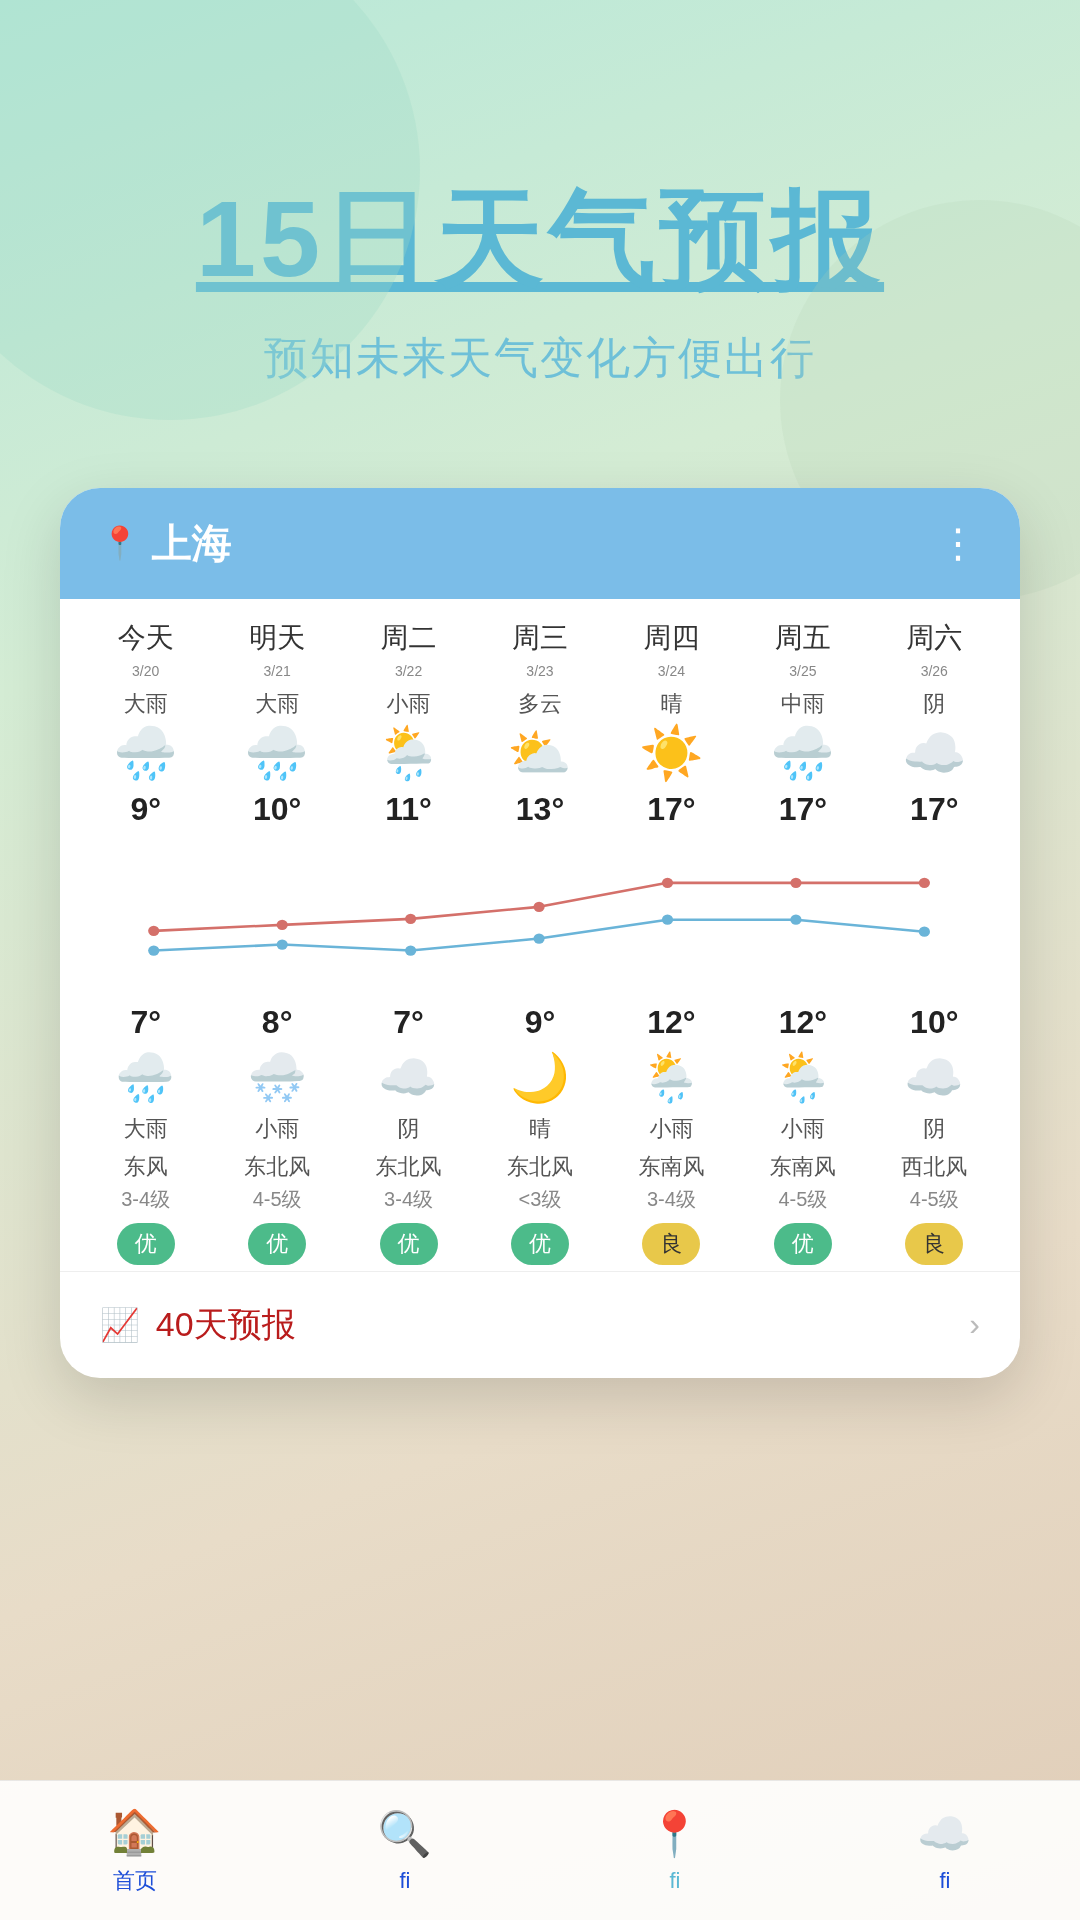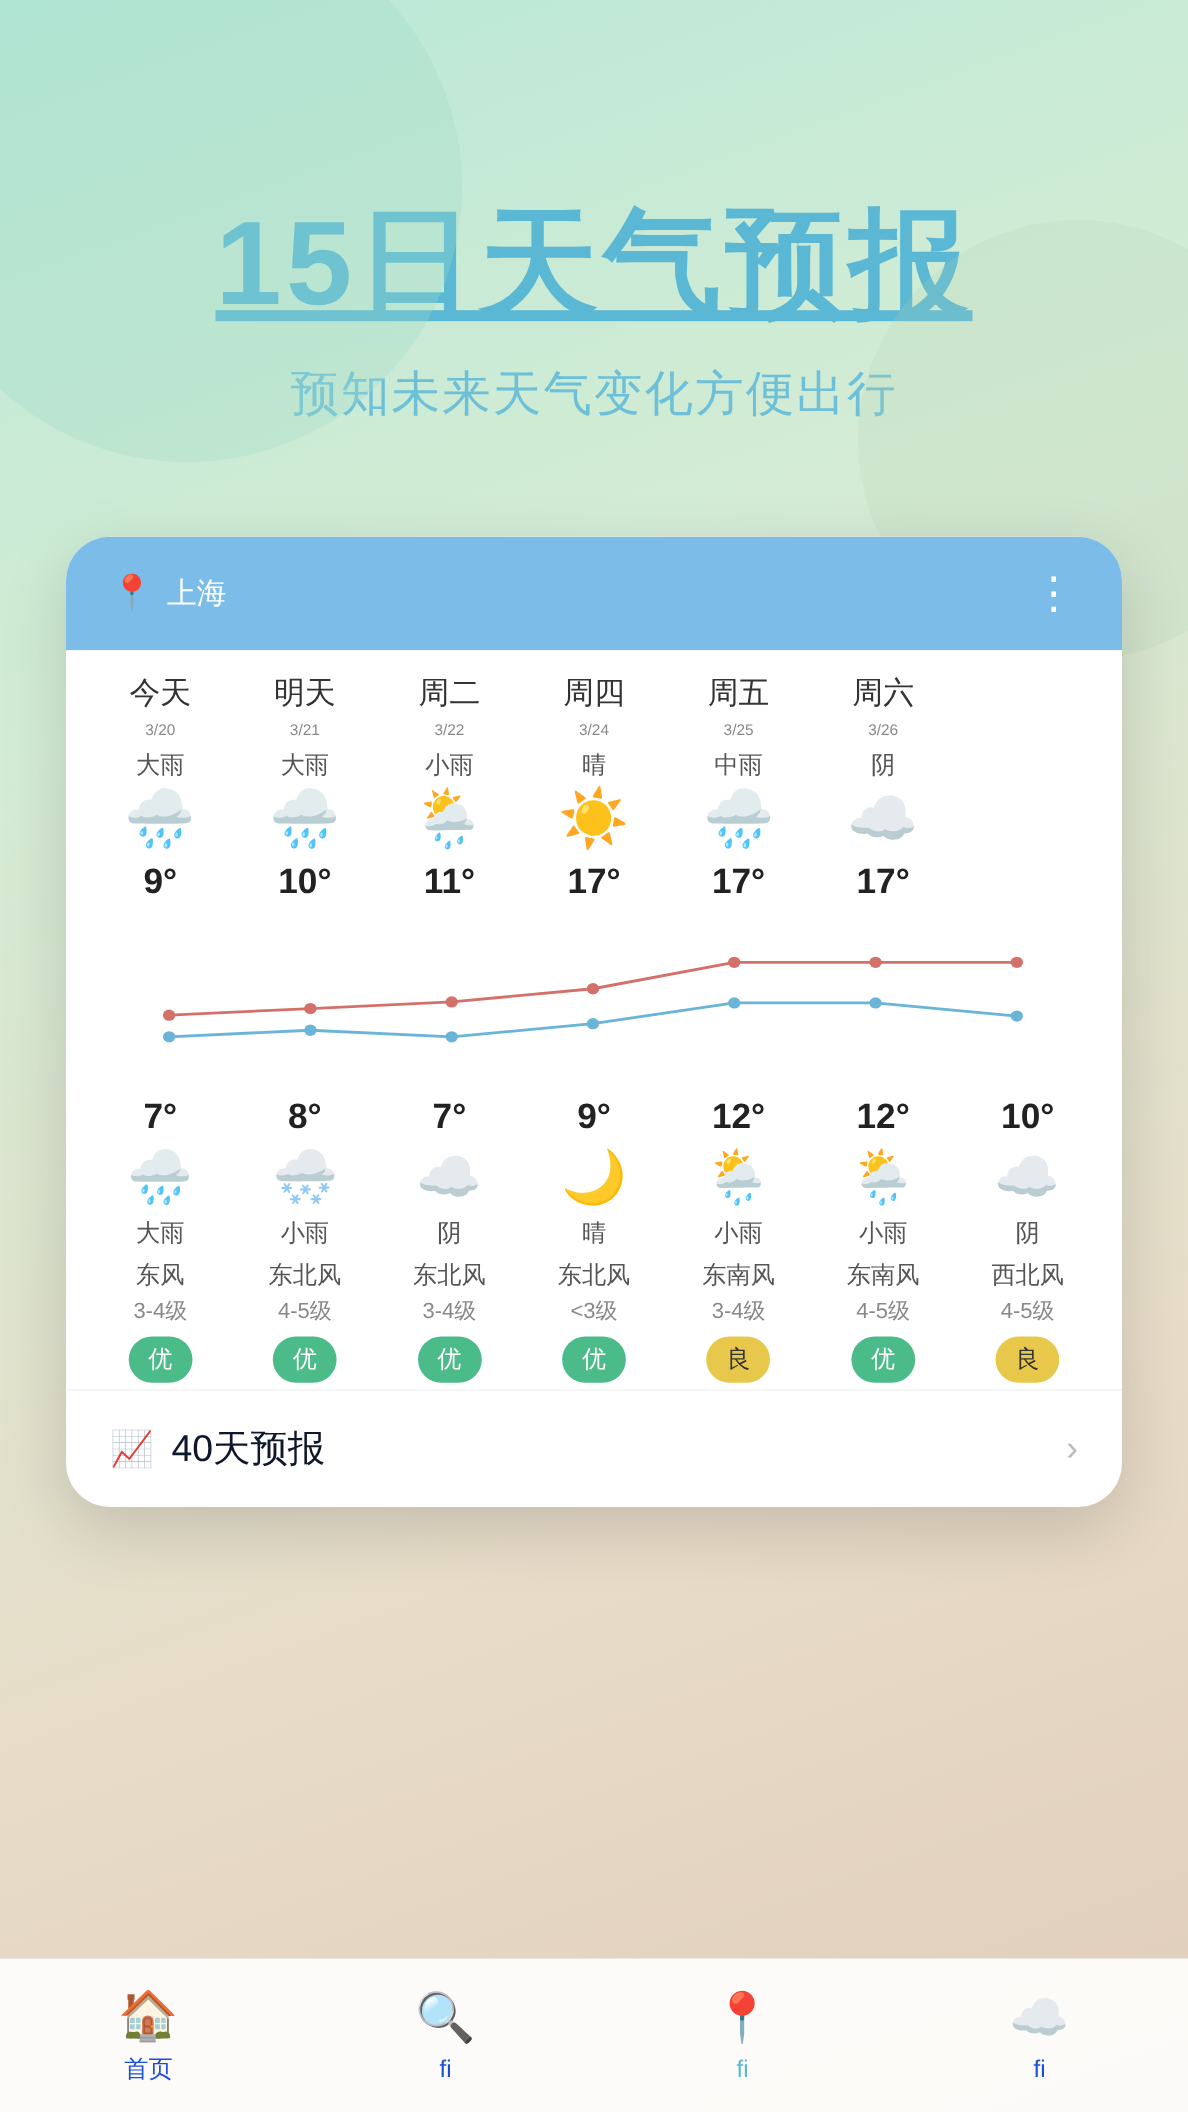--- a/index.html
+++ b/index.html
@@ -70,22 +70,22 @@
       display: flex;
       align-items: center;
       gap: 12px;
     }
     .location-icon {
       color: white;
       font-size: 32px;
     }
     .city-name {
       color: white;
-      font-size: 27px;
-      font-weight: 400;
+      font-size: 40px;
+      font-weight: 700;
     }
     .menu-dots {
       color: white;
       font-size: 40px;
       letter-spacing: 2px;
     }
 
     
     .forecast-label {
       padding: 30px 40px 10px;
@@ -204,21 +204,21 @@
       display: flex;
       align-items: center;
       gap: 16px;
     }
     .bottom-icon {
       font-size: 32px;
       color: #7bbde8;
     }
     .bottom-label {
       font-size: 34px;
-      color: #0f172a;
+      color: #b91c1c;
       text-align: center;
     }
     .chevron-right {
       font-size: 32px;
       color: #bbb;
     }
 
     
     .bottom-nav {
       position: absolute;
@@ -289,20 +289,27 @@
     </div>
 
     <div class="day-col">
       <div class="day-name">周二</div>
       <div class="day-date">3/22</div>
       <div class="day-condition">小雨</div>
       <div class="weather-icon">🌦️</div>
       <div class="day-high-temp">11°</div>
     </div>
 
+    <div class="day-col">
+      <div class="day-name">周三</div>
+      <div class="day-date">3/23</div>
+      <div class="day-condition">多云</div>
+      <div class="weather-icon">⛅</div>
+      <div class="day-high-temp">13°</div>
+    </div>
 
     <div class="day-col">
       <div class="day-name">周四</div>
       <div class="day-date">3/24</div>
       <div class="day-condition">晴</div>
       <div class="weather-icon">☀️</div>
       <div class="day-high-temp">17°</div>
     </div>
 
     <div class="day-col">

